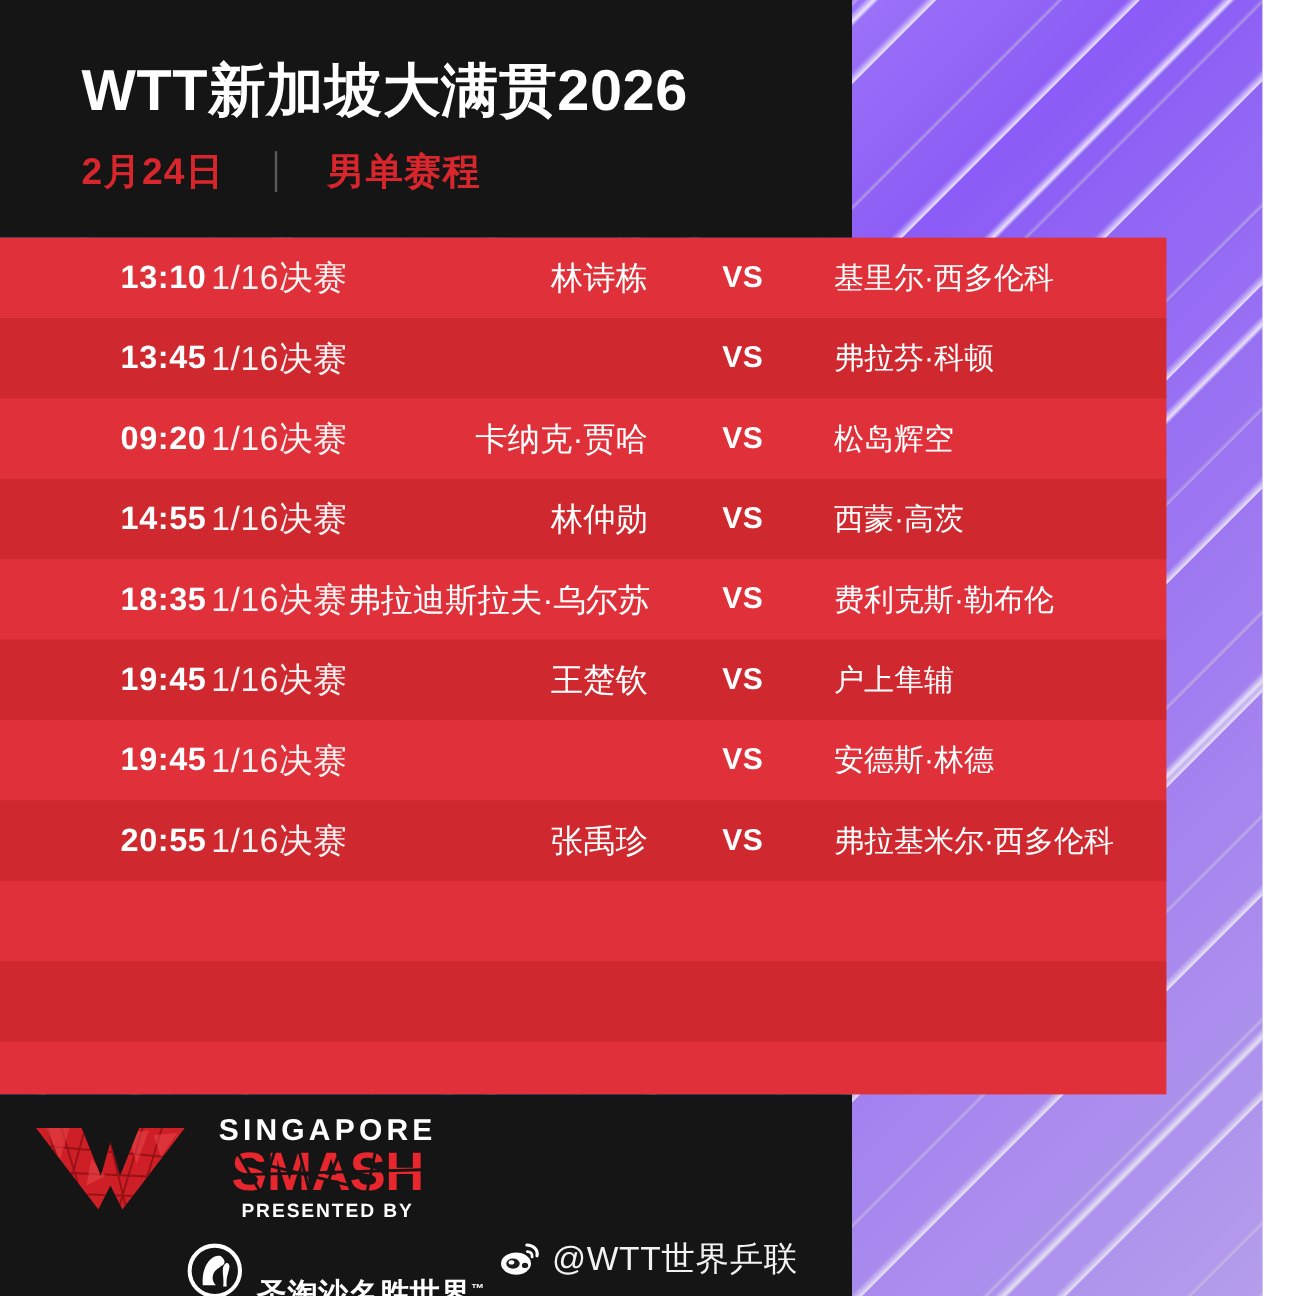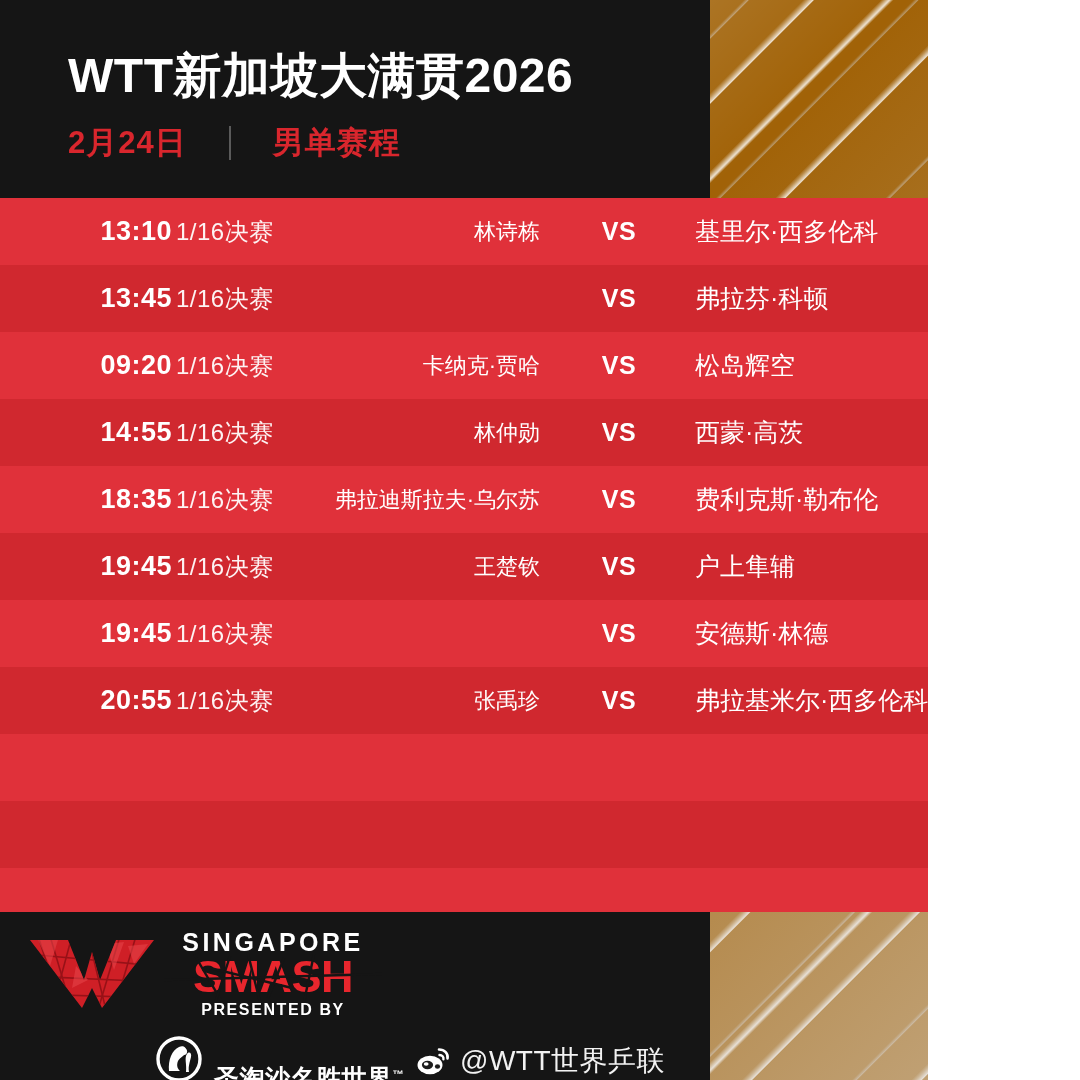--- a/index.html
+++ b/index.html
@@ -6,22 +6,22 @@
 
   html, body {
     width:1080px; height:1080px;
     overflow:hidden;
     font-family:"Liberation Sans","DejaVu Sans",sans-serif;
   }
 
   
   #page {
     position:relative;
-    width:928px; height:1080px;
-    background:#a16207;
+    width:1052px; height:1080px;
+    background:#8b5cf6;
     overflow:hidden;
   }
   .bg-streaks {
     position:absolute; inset:-10%;
     background:
       repeating-linear-gradient(
         -45deg,
         rgba(255,255,255,0)    0px,
         rgba(255,255,255,0)   26px,
         rgba(255,255,255,.95) 27px,
@@ -112,28 +112,28 @@
     color:#ffffff;
   }
   .cell-time {
     position:absolute; left:62px;
     width:110px; text-align:right;
     font-size:27px; font-weight:bold;
     letter-spacing:.5px;
   }
   .cell-round {
     position:absolute; left:176px;
-    font-size:24px; font-weight:normal;
+    font-size:28px; font-weight:normal;
     letter-spacing:.5px;
     color:#fdf3f3;
   }
   .cell-p1 {
     position:absolute; left:290px; width:250px;
     text-align:right;
-    font-size:22px; font-weight:500;
+    font-size:27px; font-weight:500;
     white-space:nowrap;
   }
   .cell-vs {
     position:absolute; left:590px; width:58px;
     text-align:center;
     font-size:25px; font-weight:bold;
     letter-spacing:.5px;
   }
   .cell-p2 {
     position:absolute; left:695px; width:275px;
@@ -198,21 +198,20 @@
     letter-spacing:.5px;
     white-space:nowrap;
     margin-top:40px;
   }
   .rws-name sup { font-size:11px; vertical-align:super; }
 
   .weibo-block {
     position:absolute; left:417px; top:1030px;
     display:flex; align-items:center; gap:9px;
     z-index:4;
-    margin-top:12px;
   }
   .weibo-mark { width:34px; height:28px; }
   .weibo-name {
     color:#f2f2f2;
     font-size:28px; font-weight:normal;
     letter-spacing:.5px;
     white-space:nowrap;
   }
 </style>
 </head>

